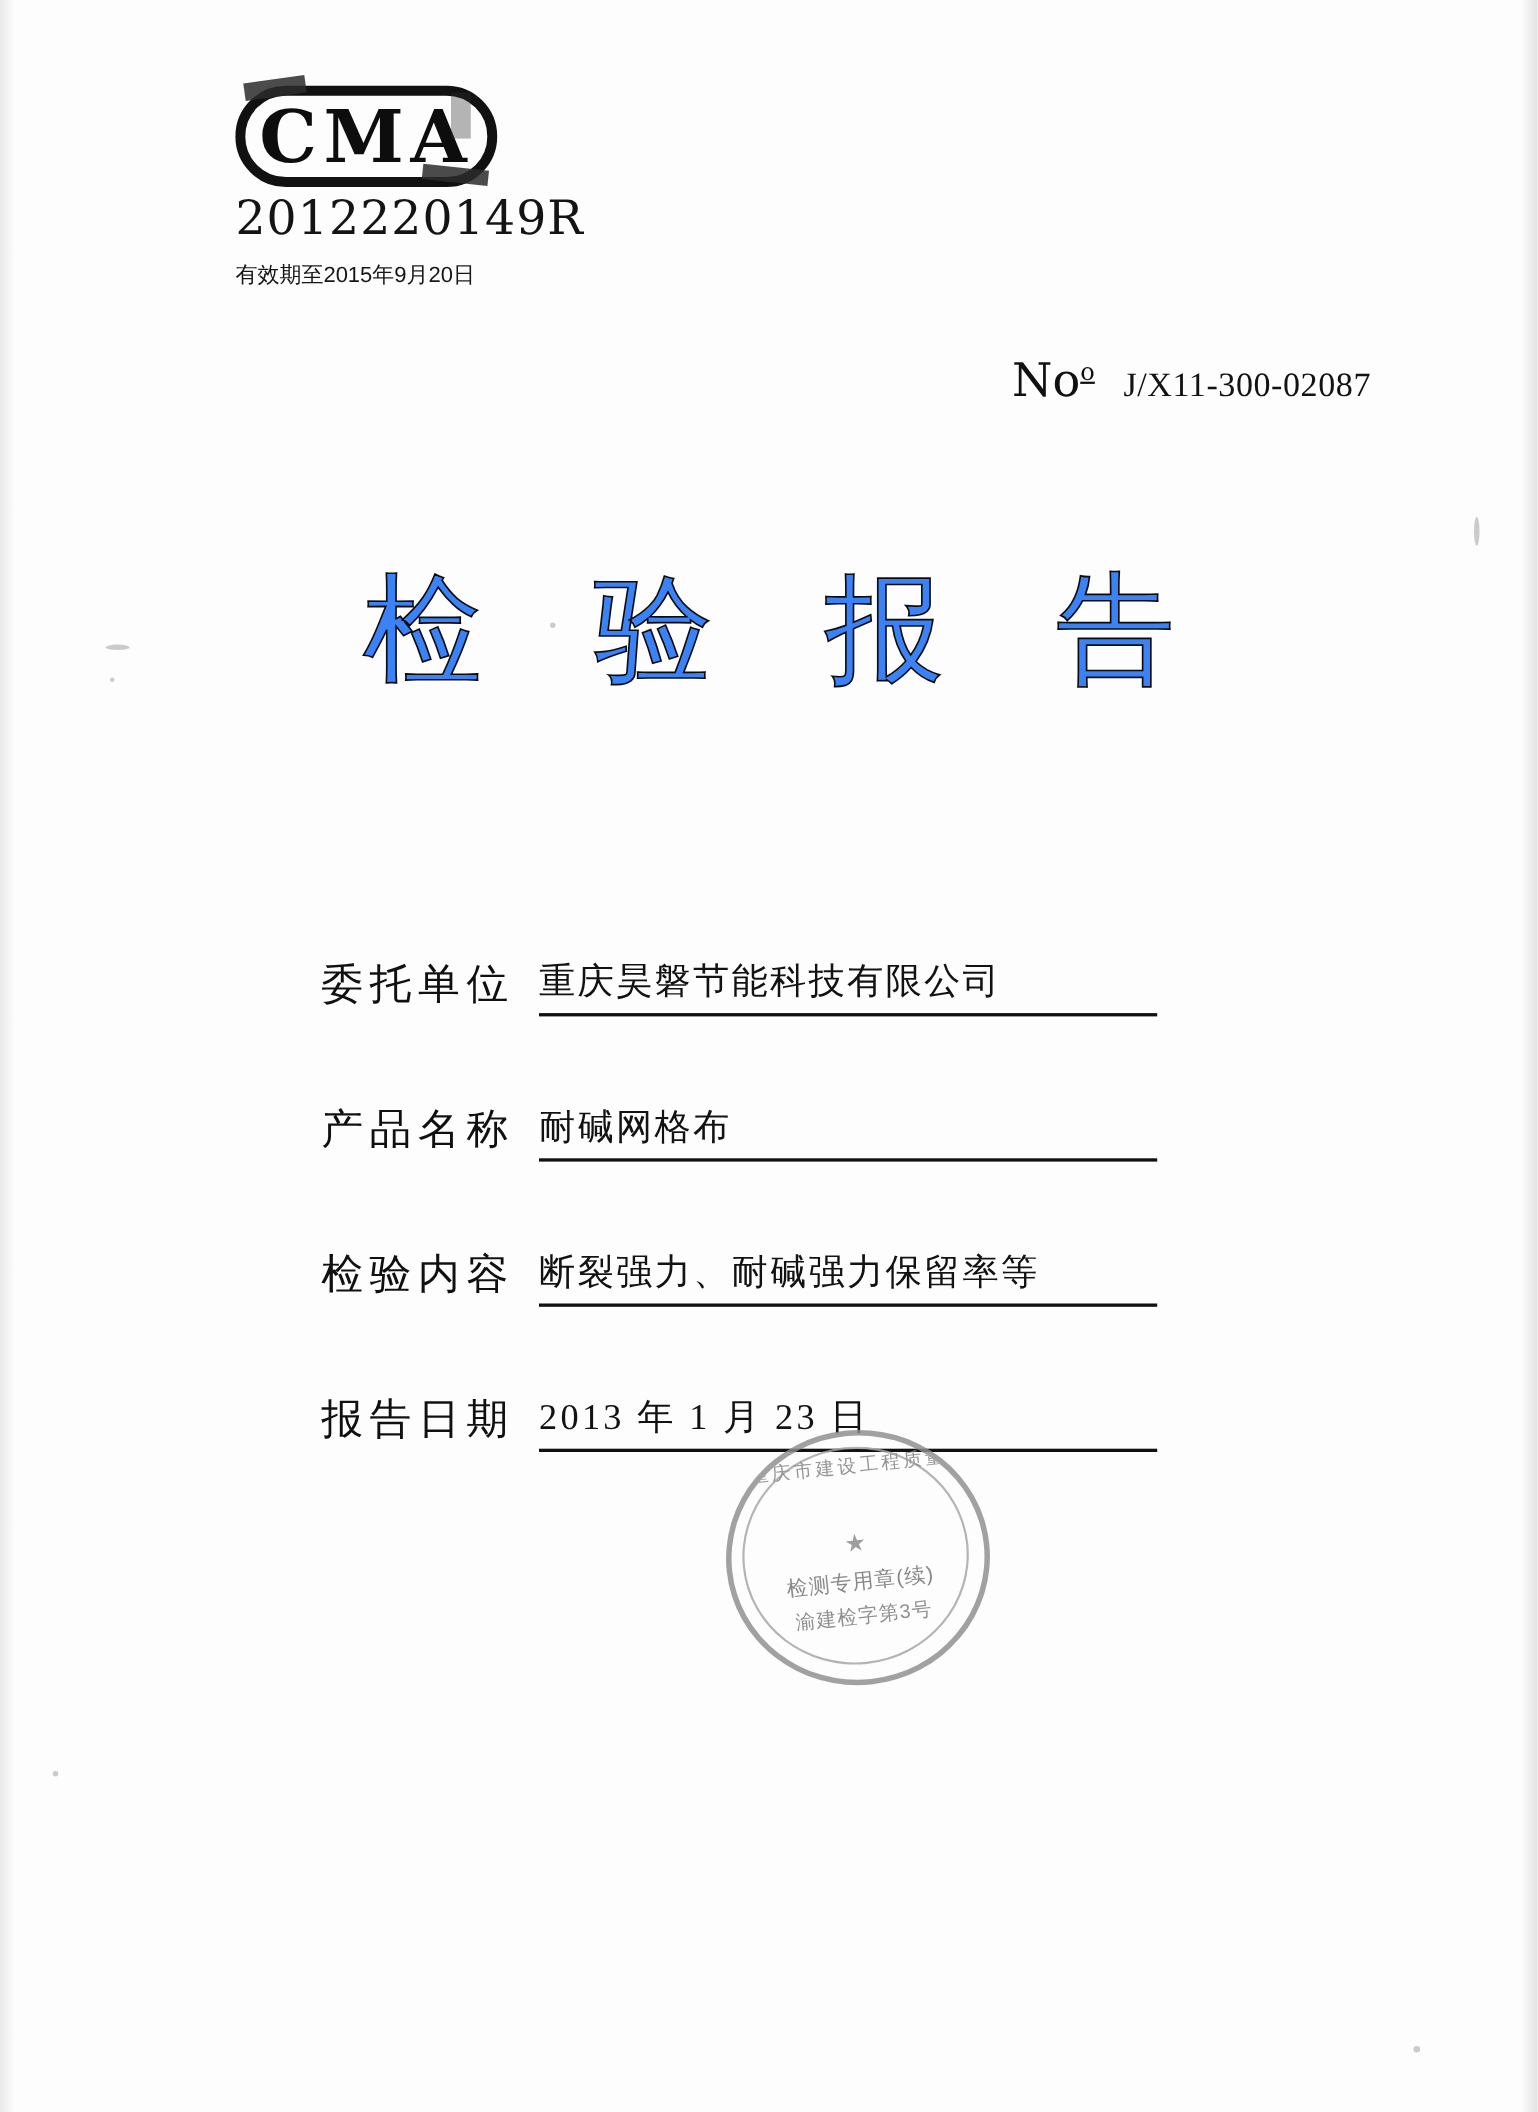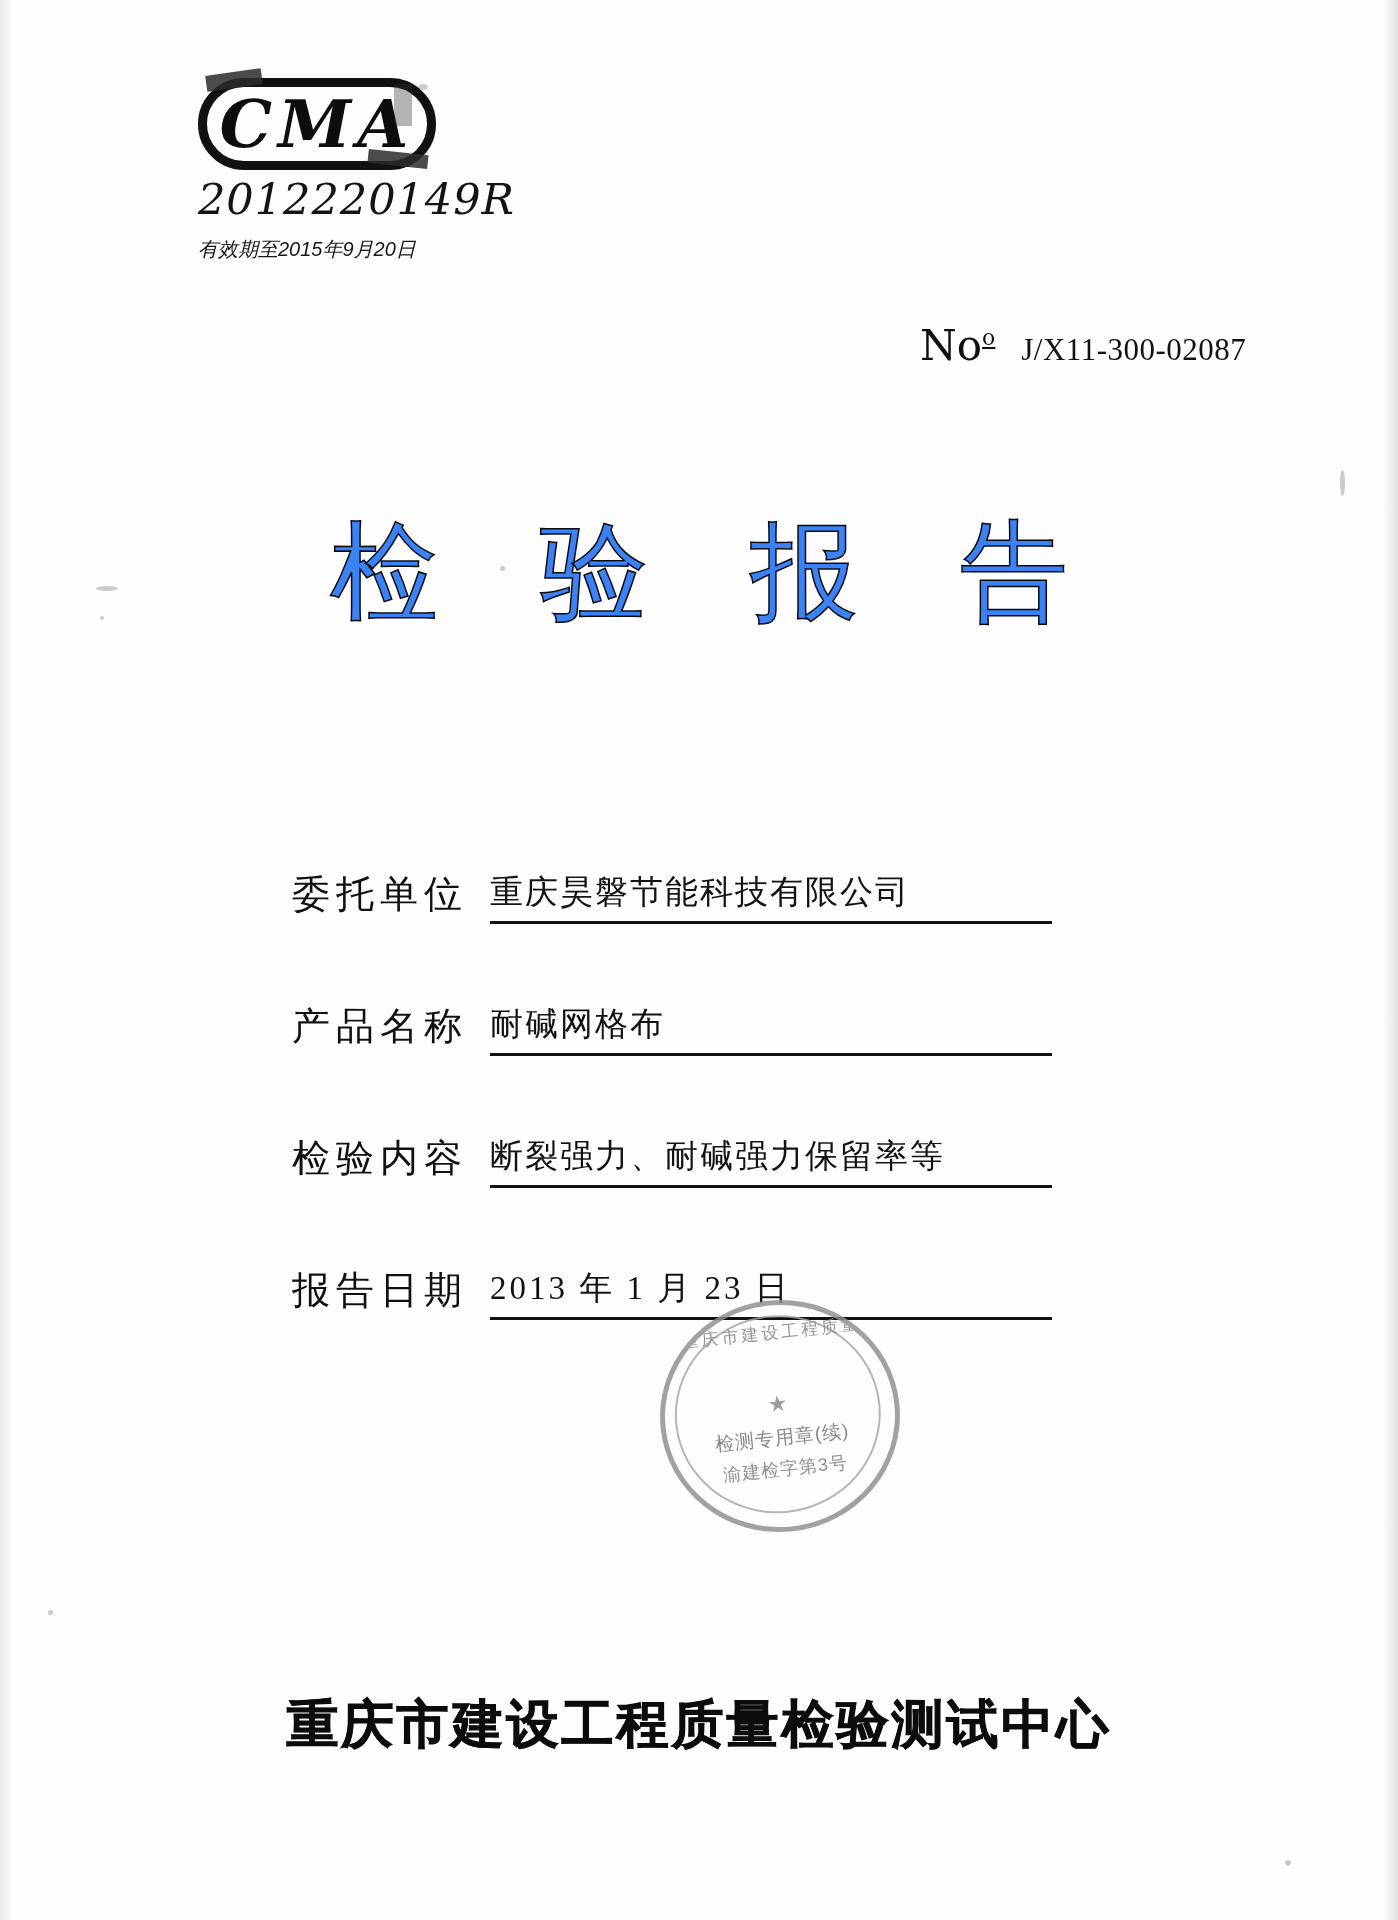--- a/index.html
+++ b/index.html
@@ -36,24 +36,23 @@
   .speck {
     position: absolute;
     background: #9a9a9a;
     border-radius: 50%;
     opacity: .5;
   }
 
   
   .cma-block {
     position: absolute;
-    left: 198px;
+    left: 214px;
     top: 78px;
     width: 300px;
-    font-style: italic;
   }
   .cma-logo {
     position: relative;
     width: 238px;
     height: 92px;
   }
   .cma-logo .outline {
     position: absolute;
     left: 0; top: 0;
     width: 238px;
@@ -326,15 +325,14 @@
   </div>
 
   <div class="stamp">
     <div class="ring"></div>
     <div class="arc-text">重庆市建设工程质量</div>
     <div class="star">★</div>
     <div class="mid-text">检测专用章(续)</div>
     <div class="bot-text">渝建检字第3号</div>
   </div>
 
-  <div class="footer-org">重庆市建设工程质量检验测试中心</div>
 
 </div>
 
 </body></html>

